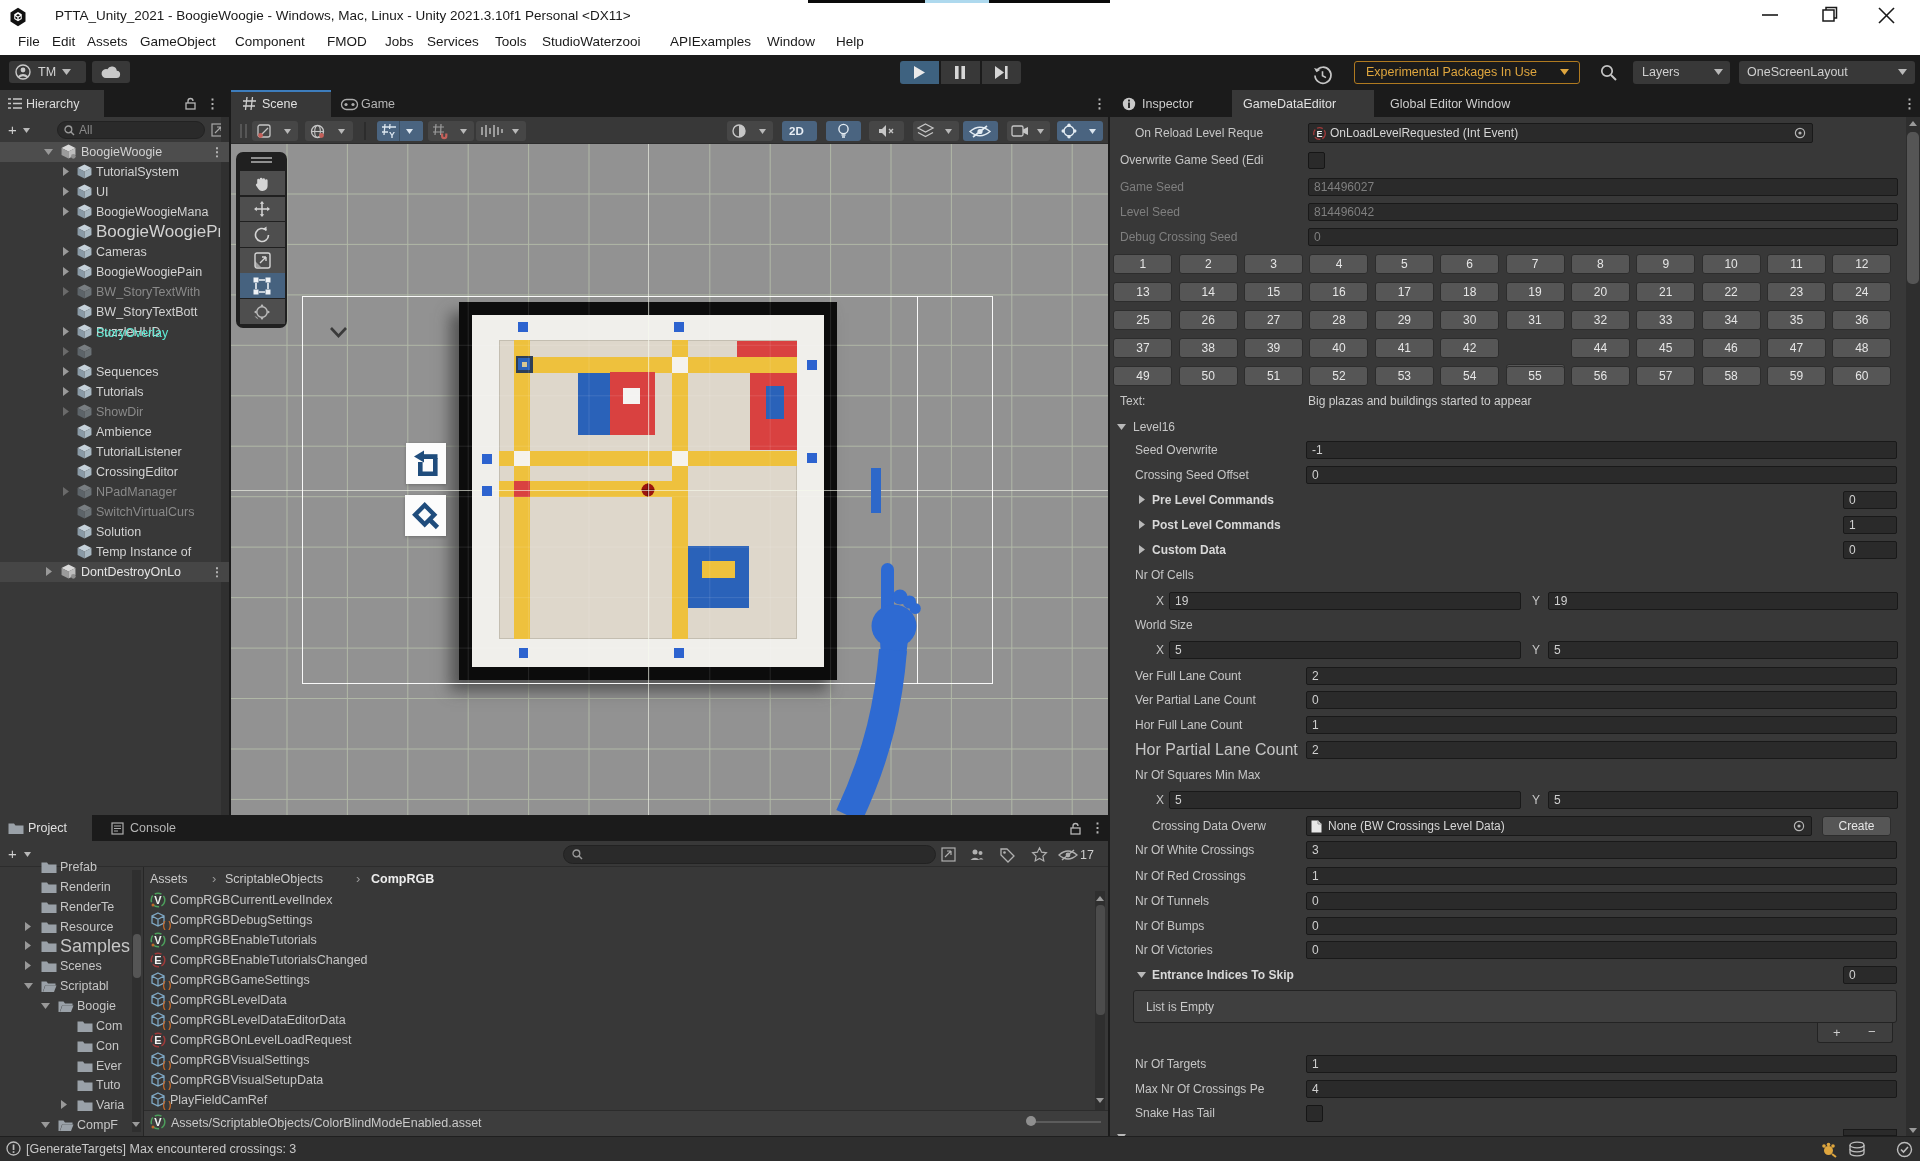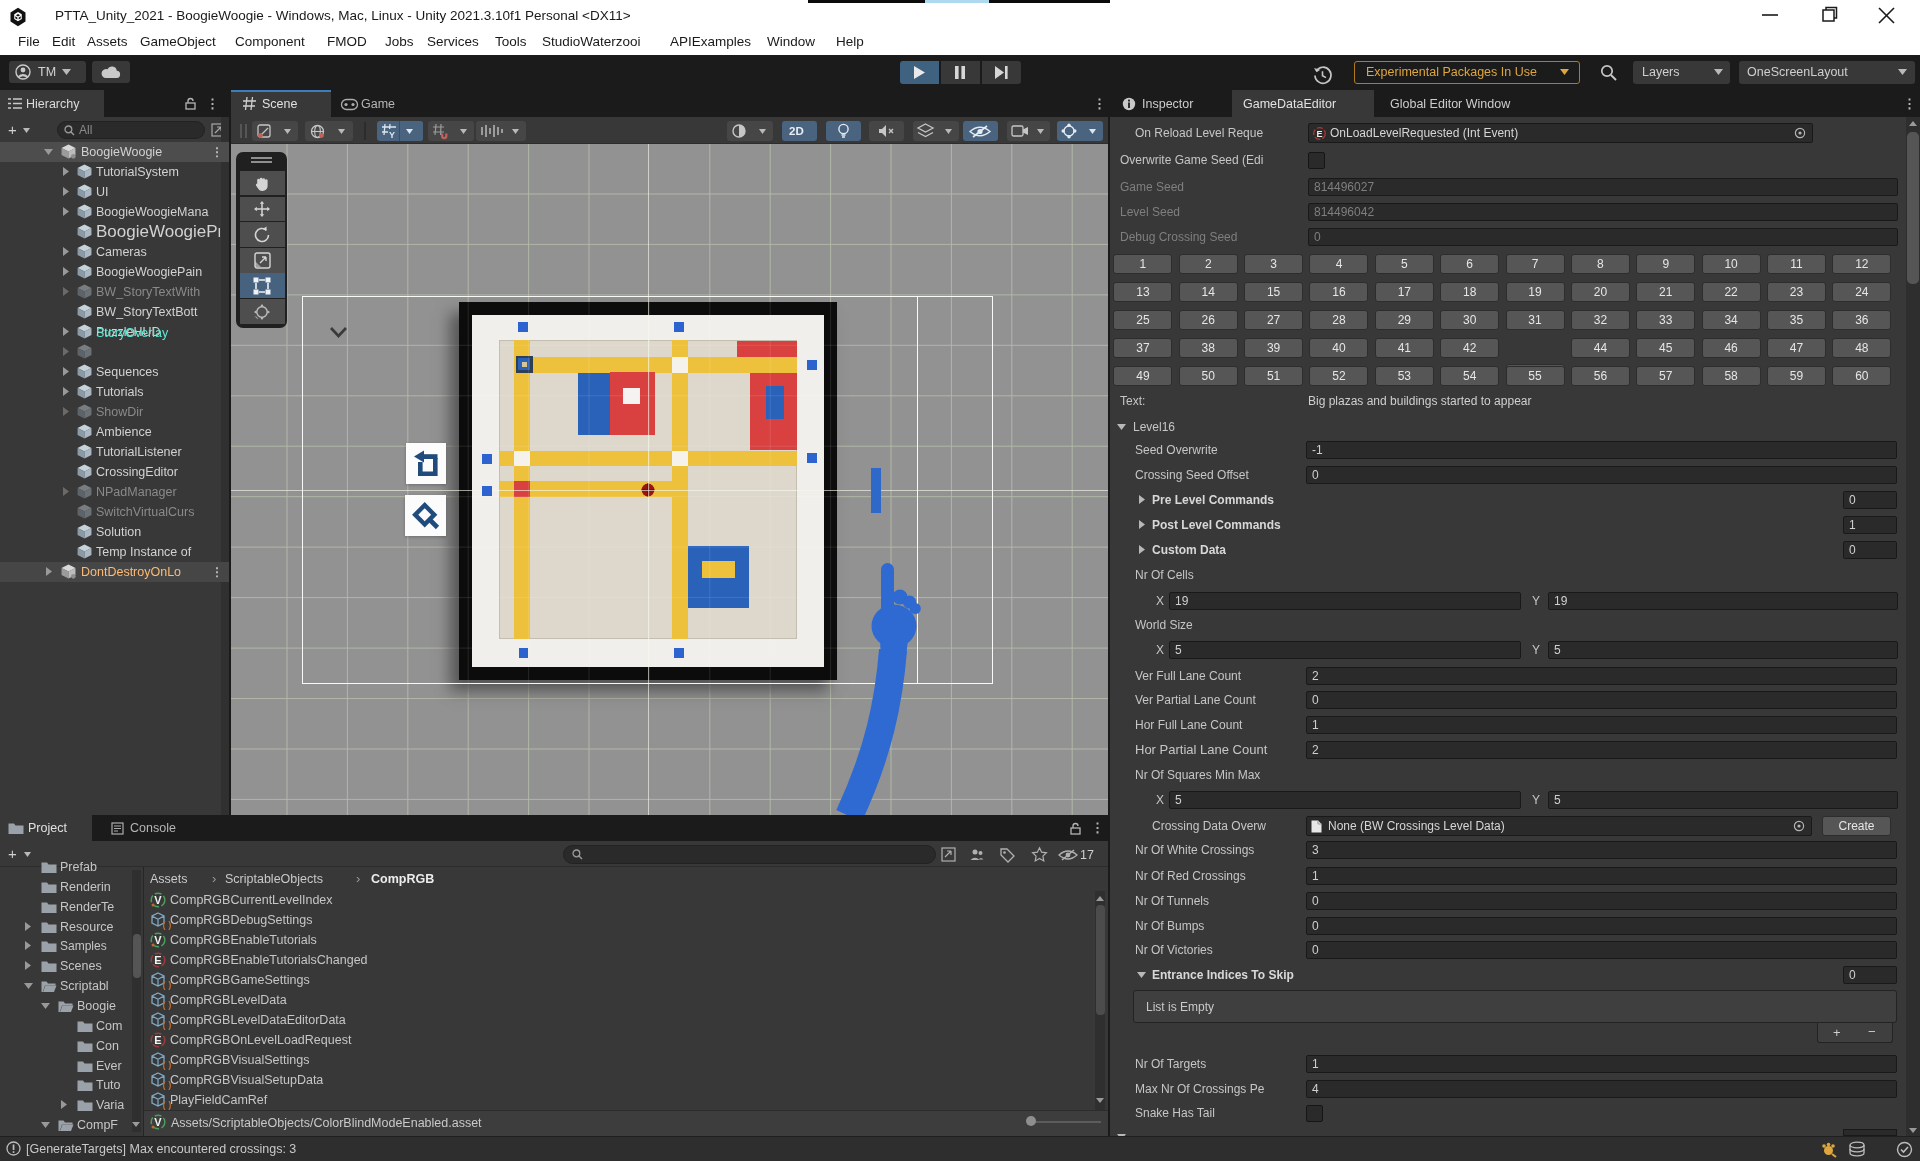--- a/index.html
+++ b/index.html
@@ -292,21 +292,21 @@
 <div style="left:0px;top:562px;width:229px;height:20px;background:#464646;"></div>
 <svg style="left:46px;top:567px" width="7" height="10">
     <path d="M0 0 L6 4.5 L0 9 Z" fill="#999"></path>
   </svg>
 <svg style="left:61px;top:564px;opacity:1" width="15" height="15" viewBox="0 0 14 14">
 <polygon points="7,0.5 13.5,3.8 7,7 0.5,3.8" fill="#d9d9d9"></polygon>
 <polygon points="0.5,3.8 7,7 7,13.5 0.5,10.2" fill="#9b9b9b"></polygon>
 <polygon points="13.5,3.8 7,7 7,13.5 13.5,10.2" fill="#bdbdbd"></polygon>
 <circle cx="11.5" cy="11.5" r="2.2" fill="#8f8f8f"></circle>
   </svg>
-<div style="left:81px;top:563px;width:139px;height:18px;font-size:12.5px;color:#fdba74;white-space:nowrap;overflow:hidden;line-height:18px;">DontDestroyOnLo</div>
+<div style="left:81px;top:563px;width:139px;height:18px;font-size:12.5px;color:#e5e5e5;white-space:nowrap;overflow:hidden;line-height:18px;">DontDestroyOnLo</div>
 <div style="left:211px;top:563px;font-size:12px;color:#c2c2c2;font-weight:bold;white-space:nowrap;line-height:18px;">⋮</div>
 <div style="left:231px;top:90px;width:877px;height:27px;background:#1b1b1b;"></div>
 <div style="left:231px;top:90px;width:100px;height:27px;background:#383838;border-top:2px solid #3d7dbd;"></div>
 <svg style="left:243px;top:97px" width="13" height="13" viewBox="0 0 13 13">
 <path d="M4 0 L2.5 13 M9.5 0 L8 13 M0 4 h13 M0 9 h12" stroke="#cfcfcf" stroke-width="1.3" fill="none"></path>
 </svg>
 <div style="left:262px;top:95px;font-size:12.5px;color:#e0e0e0;font-weight:normal;white-space:nowrap;line-height:18px;">Scene</div>
 <svg style="left:341px;top:99px" width="17" height="11" viewBox="0 0 17 11">
 <rect x="0.5" y="0.5" width="16" height="10" rx="5" fill="none" stroke="#adadad" stroke-width="1.3"></rect>
 <circle cx="5" cy="5.5" r="1.6" fill="#adadad"></circle>
@@ -630,21 +630,21 @@
 <svg style="left:41px;top:920.55px" width="16" height="13" viewBox="0 0 16 13">
 <path d="M0.5 1.5 h5.5 l1.5 2 h8 V12 H0.5 Z" fill="#9aa1a8"></path>
   </svg>
 <div style="left:60px;top:917.55px;width:77px;height:18px;font-size:12.5px;color:#c6c6c6;white-space:nowrap;overflow:hidden;line-height:18px;">Resource</div>
 <svg style="left:25px;top:941px" width="7" height="10">
     <path d="M0 0 L6 4.5 L0 9 Z" fill="#999"></path>
   </svg>
 <svg style="left:41px;top:940.4px" width="16" height="13" viewBox="0 0 16 13">
 <path d="M0.5 1.5 h5.5 l1.5 2 h8 V12 H0.5 Z" fill="#9aa1a8"></path>
   </svg>
-<div style="left:60px;top:937.4px;width:77px;height:18px;font-size:12px;color:#c6c6c6;white-space:nowrap;overflow:hidden;line-height:18px;">Samples</div>
+<div style="left:60px;top:937.4px;width:77px;height:18px;font-size:18px;color:#c6c6c6;white-space:nowrap;overflow:hidden;line-height:18px;">Samples</div>
 <svg style="left:25px;top:961px" width="7" height="10">
     <path d="M0 0 L6 4.5 L0 9 Z" fill="#999"></path>
   </svg>
 <svg style="left:41px;top:960.25px" width="16" height="13" viewBox="0 0 16 13">
 <path d="M0.5 1.5 h5.5 l1.5 2 h8 V12 H0.5 Z" fill="#9aa1a8"></path>
   </svg>
 <div style="left:60px;top:957.25px;width:77px;height:18px;font-size:12.5px;color:#c6c6c6;white-space:nowrap;overflow:hidden;line-height:18px;">Scenes</div>
 <svg style="left:24px;top:983px" width="9" height="7">
     <path d="M0 0 L9 0 L4.5 6 Z" fill="#999"></path>
   </svg>
@@ -901,21 +901,21 @@
 <div style="left:1156px;top:641px;font-size:12px;color:#c6c6c6;font-weight:normal;white-space:nowrap;line-height:18px;">X</div>
 <div class="fld" style="left:1169px;top:641px;width:352px;height:18px;">5</div>
 <div style="left:1532px;top:641px;font-size:12px;color:#c6c6c6;font-weight:normal;white-space:nowrap;line-height:18px;">Y</div>
 <div class="fld" style="left:1548px;top:641px;width:350px;height:18px;">5</div>
 <div style="left:1135px;top:667px;font-size:12px;color:#c6c6c6;font-weight:normal;white-space:nowrap;line-height:18px;">Ver Full Lane Count</div>
 <div class="fld" style="left:1306px;top:667px;width:591px;height:18px;">2</div>
 <div style="left:1135px;top:691px;font-size:12px;color:#c6c6c6;font-weight:normal;white-space:nowrap;line-height:18px;">Ver Partial Lane Count</div>
 <div class="fld" style="left:1306px;top:691px;width:591px;height:18px;">0</div>
 <div style="left:1135px;top:716px;font-size:12px;color:#c6c6c6;font-weight:normal;white-space:nowrap;line-height:18px;">Hor Full Lane Count</div>
 <div class="fld" style="left:1306px;top:716px;width:591px;height:18px;">1</div>
-<div style="left:1135px;top:741px;font-size:13px;color:#c6c6c6;font-weight:normal;white-space:nowrap;line-height:18px;">Hor Partial Lane Count</div>
+<div style="left:1135px;top:741px;font-size:16px;color:#c6c6c6;font-weight:normal;white-space:nowrap;line-height:18px;">Hor Partial Lane Count</div>
 <div class="fld" style="left:1306px;top:741px;width:591px;height:18px;">2</div>
 <div style="left:1135px;top:766px;font-size:12px;color:#c6c6c6;font-weight:normal;white-space:nowrap;line-height:18px;">Nr Of Squares Min Max</div>
 <div style="left:1156px;top:791px;font-size:12px;color:#c6c6c6;font-weight:normal;white-space:nowrap;line-height:18px;">X</div>
 <div class="fld" style="left:1169px;top:791px;width:352px;height:18px;">5</div>
 <div style="left:1532px;top:791px;font-size:12px;color:#c6c6c6;font-weight:normal;white-space:nowrap;line-height:18px;">Y</div>
 <div class="fld" style="left:1548px;top:791px;width:350px;height:18px;">5</div>
 <div style="left:1152px;top:817px;font-size:12px;color:#c6c6c6;font-weight:normal;white-space:nowrap;line-height:18px;">Crossing Data Overw</div>
 <div class="fld" style="left:1306px;top:816px;width:506px;height:20px;"></div>
 <svg style="left:1311px;top:820px" width="11" height="13" viewBox="0 0 11 13">
 <path d="M0.5 0.5 h6.5 l3.5 3.5 V12.5 H0.5 Z" fill="#e8e8e8"></path>

